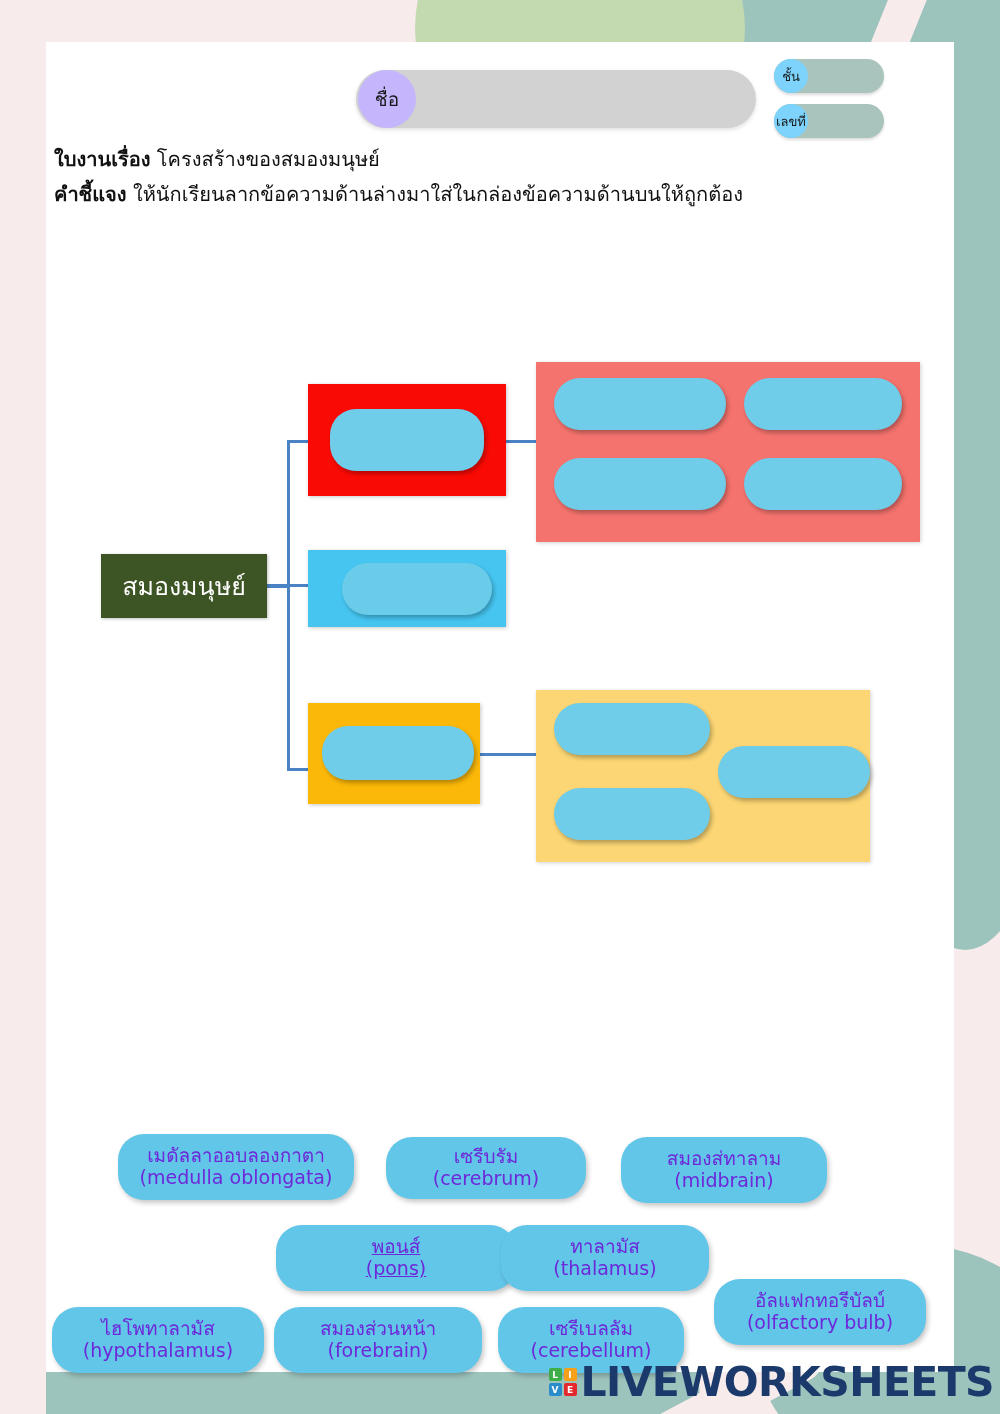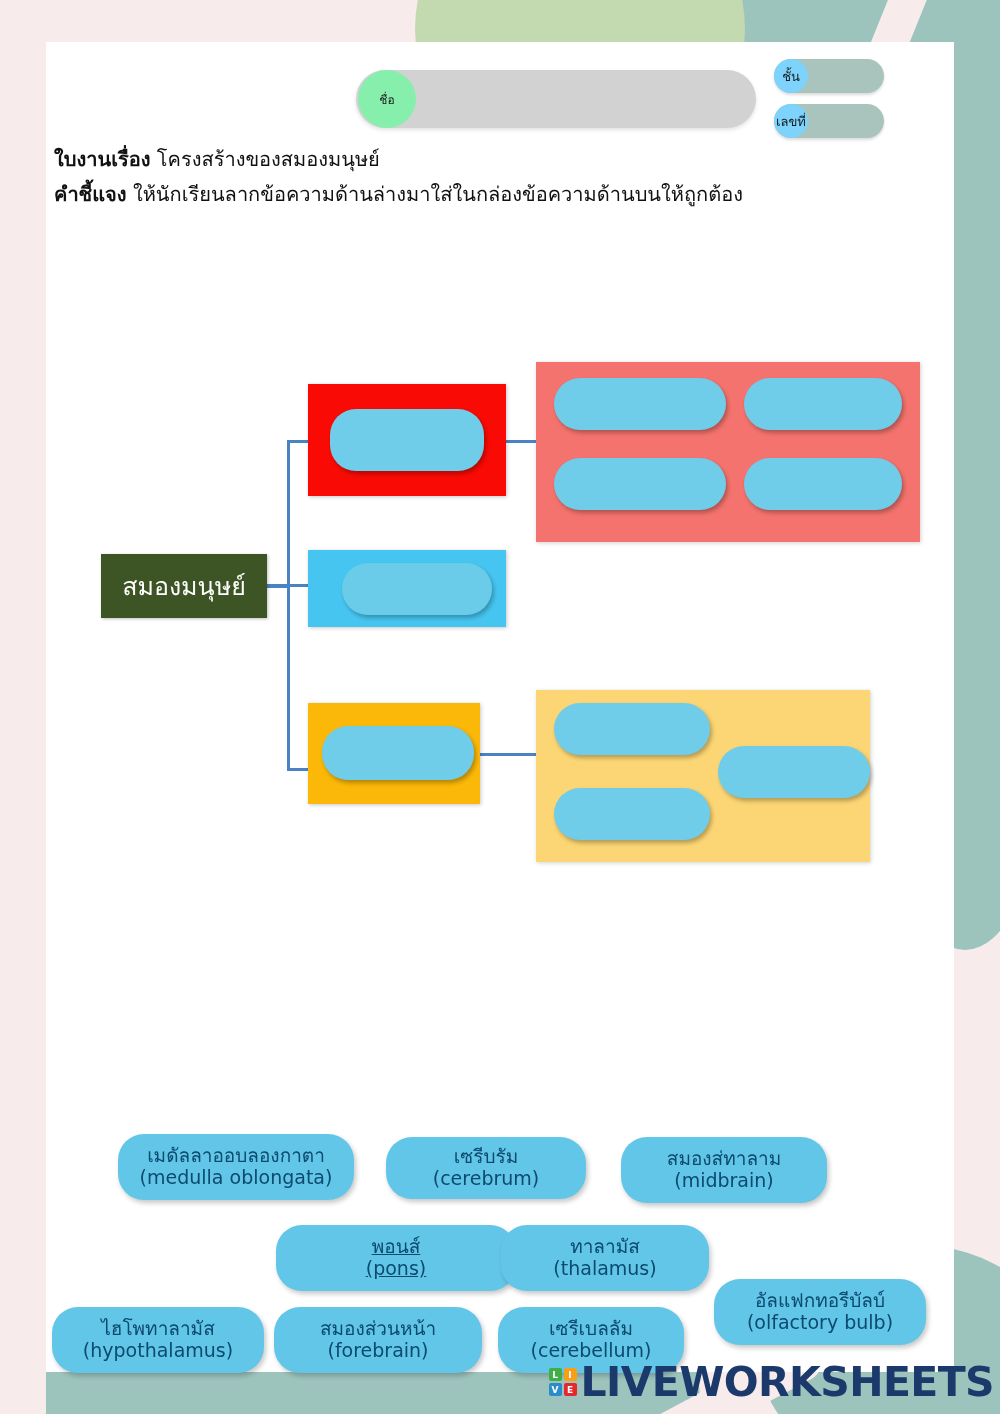--- a/index.html
+++ b/index.html
@@ -64,23 +64,23 @@
   }
   
   #header{position:absolute;left:0;top:0;width:908px;height:110px;}
   .name-field{
     position:absolute;left:310px;top:28px;width:400px;height:58px;
     background:#d2d2d2;border-radius:30px;
     box-shadow:0 2px 4px rgba(0,0,0,.12);
   }
   .name-circle{
     position:absolute;left:312px;top:28px;width:58px;height:58px;
-    background:#86efac;border-radius:50%;
-    display:flex;align-items:center;justify-content:center;
-    font-size:12px;color:#1a1a1a;
+    background:#c4b5fd;border-radius:50%;
+    display:flex;align-items:center;justify-content:center;
+    font-size:19px;color:#1a1a1a;
   }
   .sm-field{
     position:absolute;width:110px;height:34px;background:#a8c4bd;
     border-radius:18px;box-shadow:0 2px 3px rgba(0,0,0,.15);
   }
   .sm-circle{
     position:absolute;width:34px;height:34px;background:#7dd3fc;
     border-radius:50%;display:flex;align-items:center;justify-content:center;
     font-size:13px;color:#1a1a1a;
   }
@@ -113,21 +113,21 @@
     box-shadow:2px 3px 4px rgba(0,0,0,.28);
   }
   .pill-light{background:#6fcdea;opacity:.92;}
   .conn{position:absolute;background:#4a82c4;}
   
   #bank{position:absolute;left:0;top:1020px;width:908px;height:300px;}
   .word{
     position:absolute;background:#62c6e8;border-radius:26px;
     box-shadow:2px 3px 5px rgba(0,0,0,.22);
     display:flex;align-items:center;justify-content:center;
-    text-align:center;color:#0c4a6e;font-size:19px;line-height:1.15;
+    text-align:center;color:#6d28d9;font-size:19px;line-height:1.15;
     padding:6px 14px;box-sizing:border-box;
   }
   
   #footer{
     position:absolute;left:0;bottom:4px;width:1000px;height:44px;
   }
   .lw-logo{
     position:absolute;right:6px;bottom:4px;display:flex;align-items:center;
   }
   .lw-grid{

